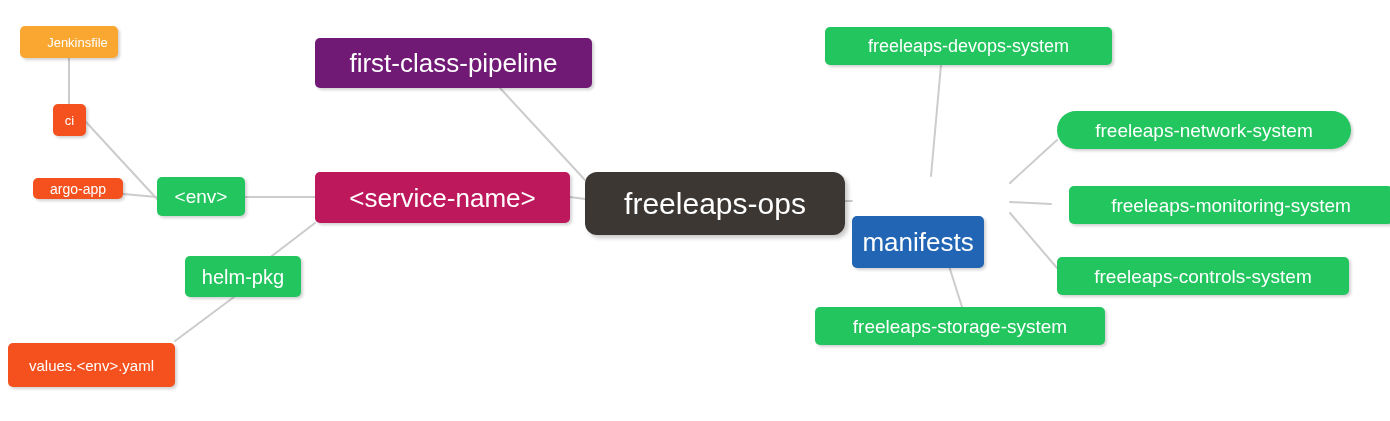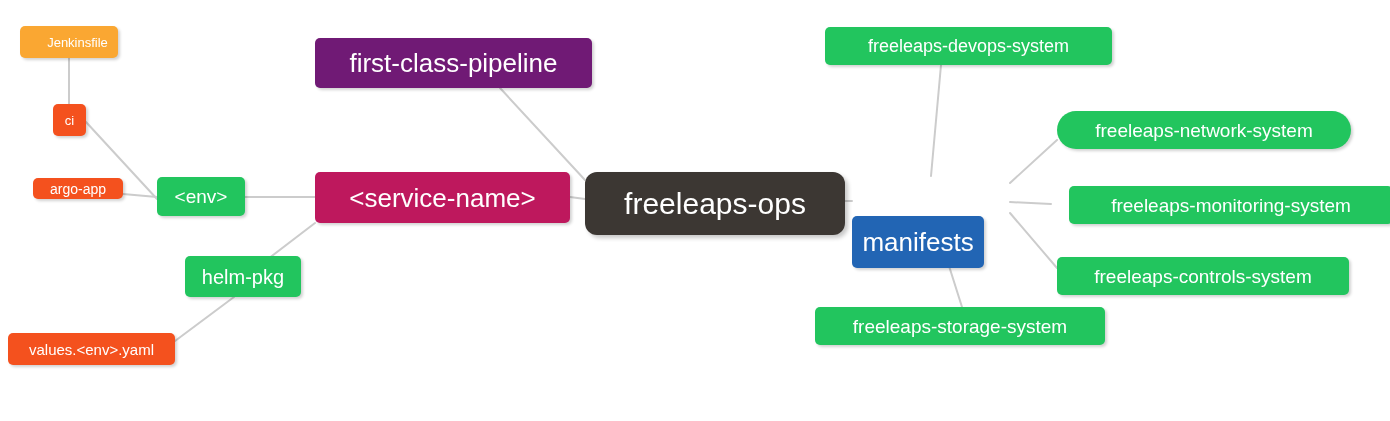--- a/index.html
+++ b/index.html
@@ -79,21 +79,21 @@
       </div>
       <div class="mm-node" style="left: 33px; top: 178px; width: 90px; height: 21px; background: rgb(244, 81, 30); font-size: 14px; text-align: right;">
         <span class="mm-label">argo-app</span>
       </div>
       <div class="mm-node" style="left: 157px; top: 177px; width: 88px; height: 39px; background: rgb(34, 197, 94); font-size: 19px;">
         <span class="mm-label">&lt;env&gt;</span>
       </div>
       <div class="mm-node" style="left: 148px; top: 256px; width: 116px; height: 41px; background: rgb(34, 197, 94); font-size: 20px; margin-left: 37px;">
         <span class="mm-label">helm-pkg</span>
       </div>
-      <div class="mm-node" style="left: 8px; top: 333px; width: 167px; height: 32px; background: rgb(244, 81, 30); font-size: 15px;">
+      <div class="mm-node" style="left: 8px; top: 343px; width: 167px; height: 44px; background: rgb(244, 81, 30); font-size: 15px;">
         <span class="mm-label">values.&lt;env&gt;.yaml</span>
       </div>
       <div class="mm-node" style="left: 315px; top: 38px; width: 277px; height: 50px; background: #701a75; font-size: 26px;">
         <span class="mm-label">first-class-pipeline</span>
       </div>
       <div class="mm-node" style="left: 315px; top: 172px; width: 255px; height: 51px; background: #be185d; font-size: 26px;">
         <span class="mm-label">&lt;service-name&gt;</span>
       </div>
       <div class="mm-node root" style="left: 585px; top: 172px; width: 260px; height: 63px; background: rgb(60, 55, 51); font-size: 30px;">
         <span class="mm-label">freeleaps-ops</span>

